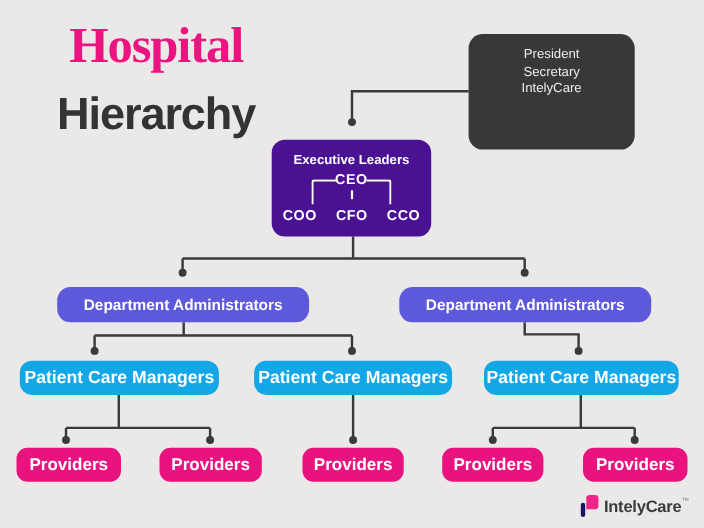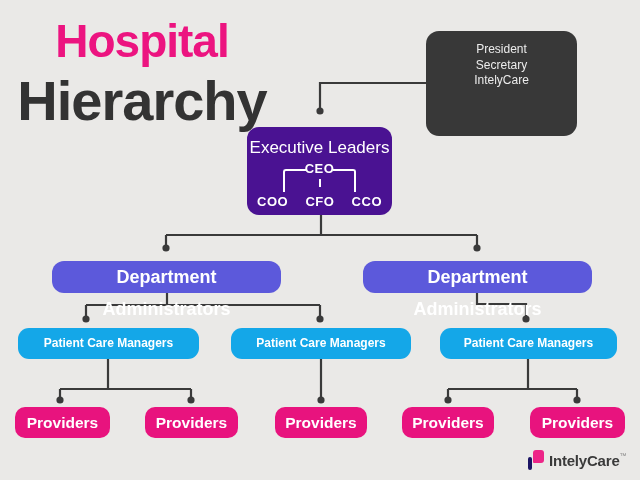--- a/index.html
+++ b/index.html
@@ -2,48 +2,48 @@
 <html style="--background: #EAE9E7; --title-pink: #EC1480; --title-dark: #333333; --board-bg: #383838; --board-text: #FFFFFF; --board-member-text: #ECECEC; --executive-bg: #4A1292; --department-bg: #5C59DB; --manager-bg: #14A7E8; --provider-bg: #E8137E; --connector: #3A3A3A; --logo-text: #3A3A3A; --logo-pink: #ED2588; --logo-dark: #1B1464;"><head>
 <meta charset="utf-8">
 <style>
   html,body{margin:0;padding:0;}
   body{width:640px;height:480px;overflow:hidden;font-family:"Liberation Sans",sans-serif;}
   .canvas{position:relative;width:640px;height:480px;background:var(--background,#EAE9E7);}
   svg.connectors{position:absolute;left:0;top:0;width:640px;height:480px;pointer-events:none;}
 
   
   .title{position:absolute;left:12px;top:18px;width:260px;text-align:center;line-height:1;}
-  .title-1{font-size:46px;font-weight:800;letter-spacing:-1px;color:var(--title-pink,#EC1480);}
-  .title-2{font-size:56px;font-weight:800;letter-spacing:-1px;color:var(--title-dark,#333333);margin-top:9px;}
+  .title-1{font-size:46px;font-weight:800;letter-spacing:-1px;color:var(--title-pink,#EC1480);font-family:Liberation Serif, serif;}
+  .title-2{font-size:41px;font-weight:800;letter-spacing:-1px;color:var(--title-dark,#333333);margin-top:19px;}
 
   
   .board{position:absolute;left:426px;top:31px;width:151px;height:105px;background:var(--board-bg,#383838);
          border-radius:13px;color:var(--board-text,#FFFFFF);text-align:center;box-sizing:border-box;padding-top:11px;}
   .board-title{font-size:15px;font-weight:800;margin-bottom:7px;}
   .board-member{font-size:12px;font-weight:400;line-height:15.5px;color:var(--board-member-text,#ECECEC);}
 
   
   .exec{position:absolute;left:247px;top:127px;width:145px;height:88px;background:var(--executive-bg,#4A1292);
         border-radius:12px;color:#fff;box-sizing:border-box;padding-top:11px;}
-  .exec-title{font-size:17px;font-weight:400;text-align:center;}
+  .exec-title{font-size:12px;font-weight:700;text-align:center;}
   .exec-tree{position:relative;height:50px;margin-top:3px;text-decoration:underline;}
   .exec-ceo{position:absolute;top:0;left:0;width:100%;text-align:center;font-size:13px;font-weight:800;letter-spacing:0.5px;}
   .exec-bracket-l{position:absolute;left:36px;top:8px;width:21px;height:21px;
                   border-left:2.5px solid #fff;border-top:2.5px solid #fff;border-top-left-radius:3px;}
   .exec-bracket-r{position:absolute;right:36px;top:8px;width:21px;height:21px;
                   border-right:2.5px solid #fff;border-top:2.5px solid #fff;border-top-right-radius:3px;}
   .exec-dash{position:absolute;left:calc(50% - 1px);top:18px;height:8px;width:0;border-left:2.5px solid #fff;}
   .exec-row{position:absolute;bottom:2px;left:0;width:100%;display:flex;justify-content:space-between;
             box-sizing:border-box;padding:0 10px;font-size:13px;font-weight:800;letter-spacing:0.5px;}
 
   
   .node{position:absolute;color:#fff;font-weight:800;text-align:center;box-sizing:border-box;}
-  .dept{width:229px;height:32px;top:261px;line-height:32px;font-size:18px;background:var(--department-bg,#5C59DB);border-radius:12px;}
+  .dept{width:229px;height:32px;top:261px;line-height:32px;font-size:14px;background:var(--department-bg,#5C59DB);border-radius:12px;}
   .dept.d1{left:52px;} .dept.d2{left:363px;}
-  .pcm{height:31px;top:328px;line-height:31px;font-size:12px;background:var(--manager-bg,#14A7E8);border-radius:11px;}
+  .pcm{height:31px;top:328px;line-height:31px;font-size:16px;background:var(--manager-bg,#14A7E8);border-radius:11px;}
   .pcm.m1{left:18px;width:181px;} .pcm.m2{left:231px;width:180px;} .pcm.m3{left:440px;width:177px;}
   .prov{height:31px;top:407px;line-height:31px;font-size:15.5px;background:var(--provider-bg,#E8137E);border-radius:10px;}
   .prov.p1{left:15px;width:95px;} .prov.p2{left:145px;width:93px;} .prov.p3{left:275px;width:92px;}
   .prov.p4{left:402px;width:92px;} .prov.p5{left:530px;width:95px;}
 
   
   .logo{position:absolute;left:528px;top:450px;display:flex;align-items:center;gap:5px;}
   .logo-icon{position:relative;width:16px;height:20px;}
   .logo-icon .pink{position:absolute;right:0;top:0;width:11px;height:13px;background:var(--logo-pink,#ED2588);border-radius:3px 3px 3px 1px;}
   .logo-icon .navy{position:absolute;left:0;bottom:0;width:4px;height:13px;background:var(--logo-dark,#1B1464);border-radius:2px;}

